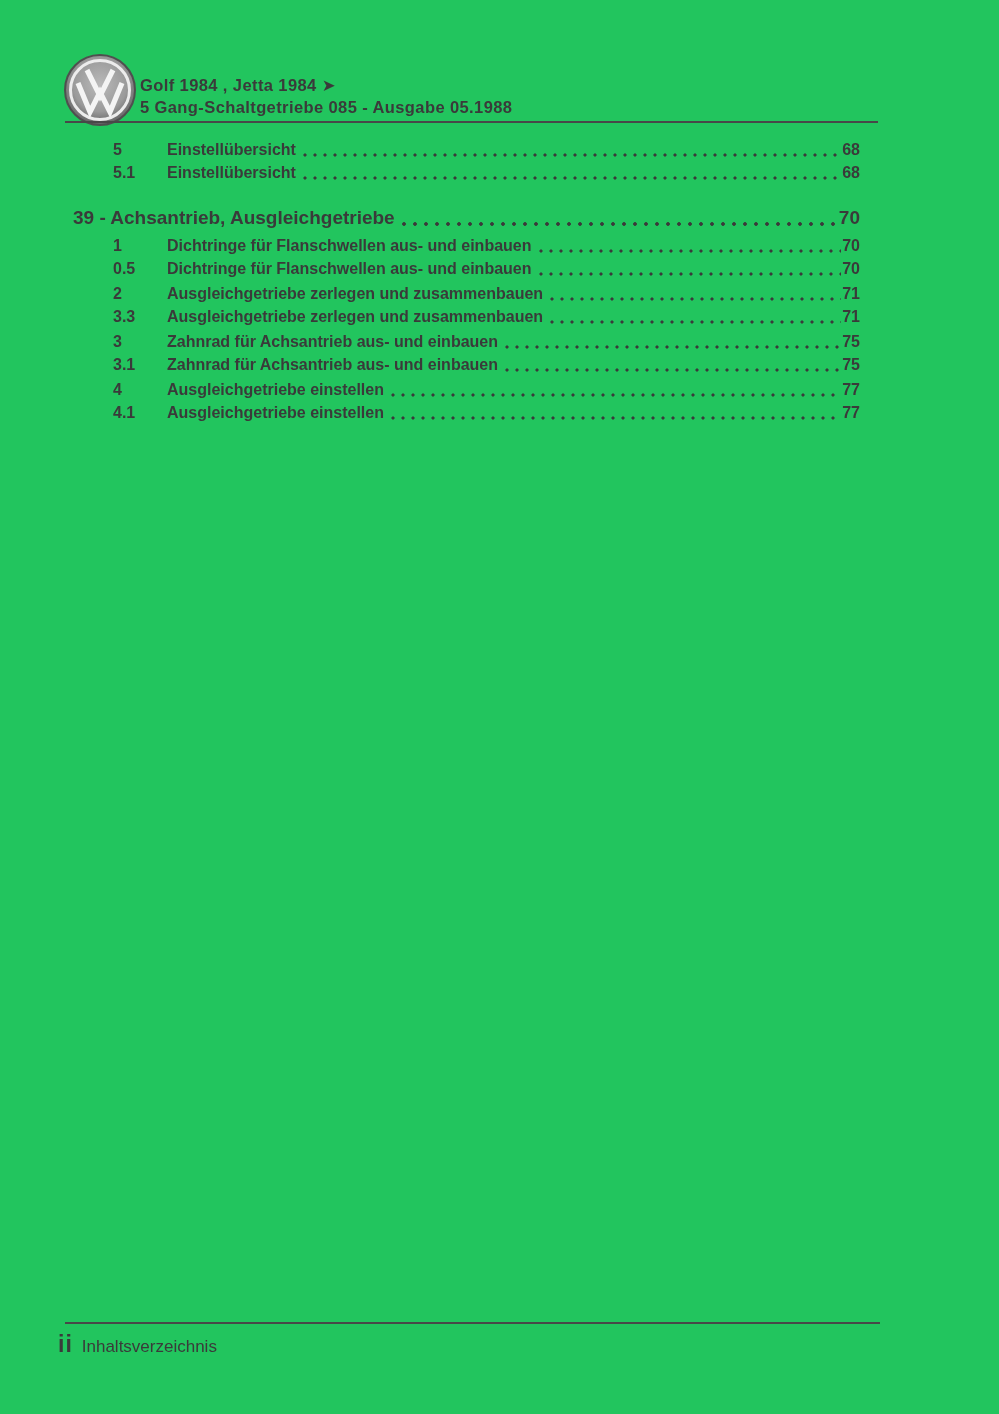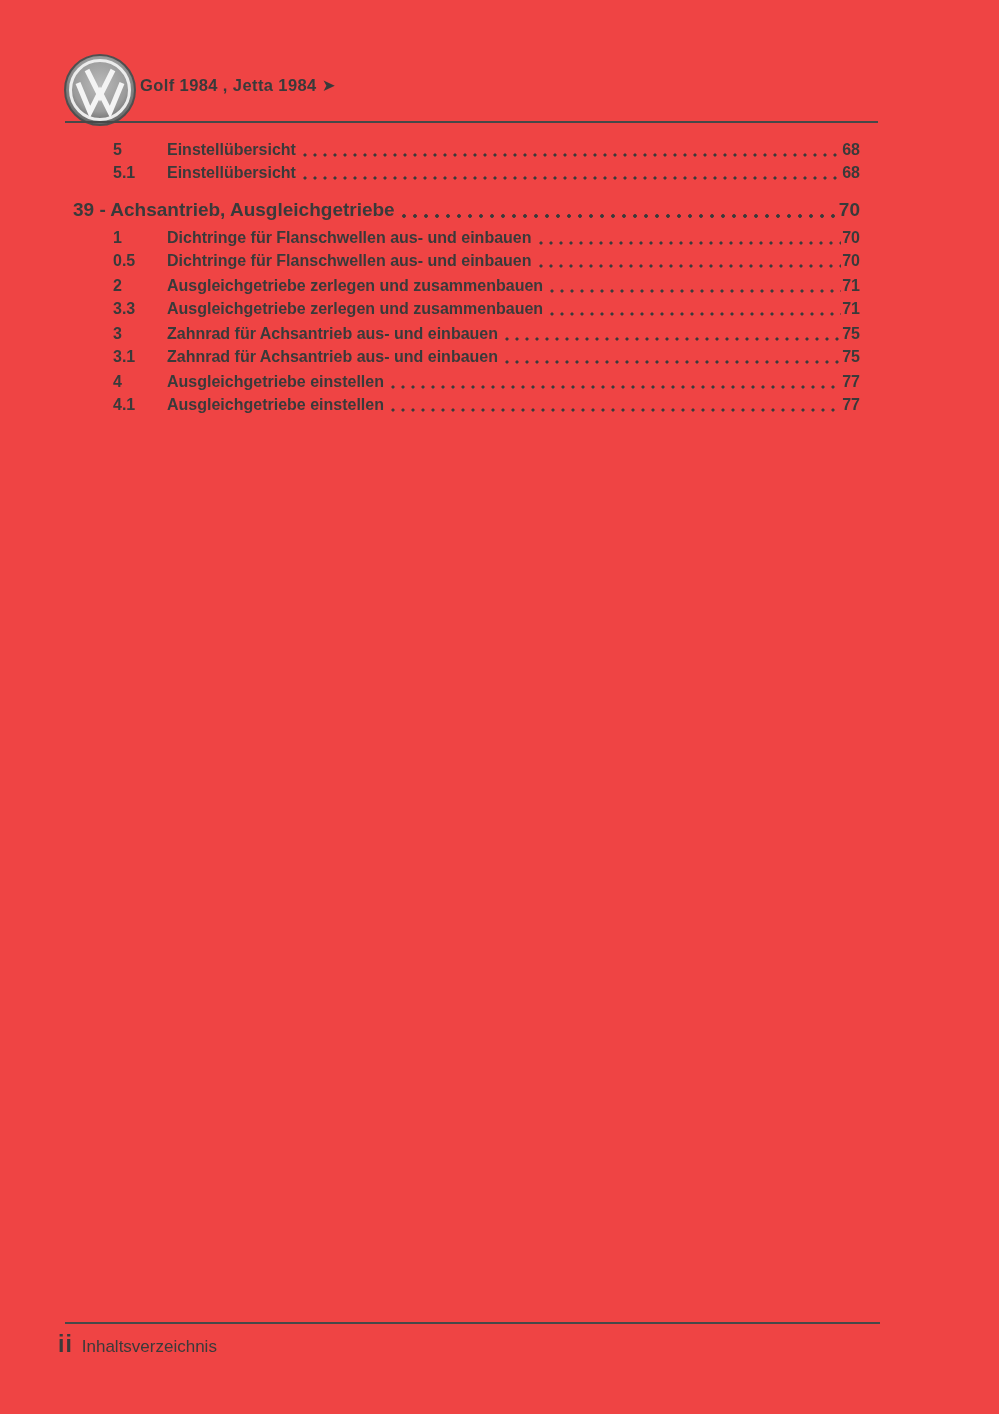--- a/index.html
+++ b/index.html
@@ -1,37 +1,37 @@
 <!DOCTYPE html>
 <html><head>
 <meta charset="utf-8">
 <style>
   html, body { margin: 0; padding: 0; background: #e9e9e9; }
   .page {
     position: relative;
     width: 999px;
     height: 1414px;
-    background: #ef4444;
+    background: #22c55e;
     font-family: "Liberation Sans", "DejaVu Sans", sans-serif;
     color: #3a3a3a;
     overflow: hidden;
   }
 
   
   .hdr-logo { position: absolute; left: 64px; top: 54px; width: 72px; height: 72px; }
   .hdr-text { position: absolute; left: 140px; top: 74px; }
   .hdr-line { font-size: 16.5px; font-weight: bold; line-height: 22px; letter-spacing: 0.4px; white-space: nowrap; }
   .hdr-rule { position: absolute; left: 65px; top: 121px; width: 813px; height: 2px; background: #484848; }
 
   
   .toc { position: absolute; left: 65px; top: 136px; width: 813px; }
   .row { display: flex; align-items: baseline; padding-right: 18px; line-height: 23px; font-size: 16px; }
   .row.main { padding-left: 48px; font-weight: bold; margin-top: 2px; }
   .row.sub  { padding-left: 48px; font-weight: bold; }
-  .row.chapter { padding-left: 8px; font-size: 19px; font-weight: bold; line-height: 27px; margin-top: 12px; margin-bottom: 3px; }
+  .row.chapter { padding-left: 8px; font-size: 19px; font-weight: bold; line-height: 27px; margin-top: 20px; margin-bottom: 3px; }
   .num { flex: 0 0 54px; }
   .title { flex: 0 0 auto; white-space: nowrap; }
   .dots {
     flex: 1 1 auto;
     align-self: flex-end;
     height: 12px;
     margin: 0 1px 4px 7px;
     background-image: radial-gradient(circle at 2px 10px, #3a3a3a 1.25px, rgba(0,0,0,0) 1.9px);
     background-size: 10px 12px;
     background-repeat: repeat-x;
@@ -60,20 +60,21 @@
         </radialGradient>
       </defs>
       <circle cx="36" cy="36" r="35" fill="url(#lg)"></circle>
       <circle cx="36" cy="36" r="35" fill="none" stroke="#4f4f4f" stroke-width="2"></circle>
       <circle cx="36" cy="36" r="29.5" fill="none" stroke="#ececec" stroke-width="3"></circle>
       <path d="M 23 16 L 36 42 L 49 16" fill="none" stroke="#f4f4f4" stroke-width="5.2" stroke-linecap="butt"></path>
       <path d="M 14 29 L 26 58 L 36 38 L 46 58 L 58 29" fill="none" stroke="#f4f4f4" stroke-width="5.2" stroke-linecap="butt"></path>
     </svg>
     <div class="hdr-text">
       <div class="hdr-line">Golf 1984 , Jetta 1984 ➤</div>
+      <div class="hdr-line">5 Gang-Schaltgetriebe 085 - Ausgabe 05.1988</div>
     </div>
     <div class="hdr-rule"></div>
   </div>
 
   <div class="toc">
 
     <div class="row main">
       <span class="num">5</span>
       <span class="title">Einstellübersicht</span>
       <span class="dots"></span>

